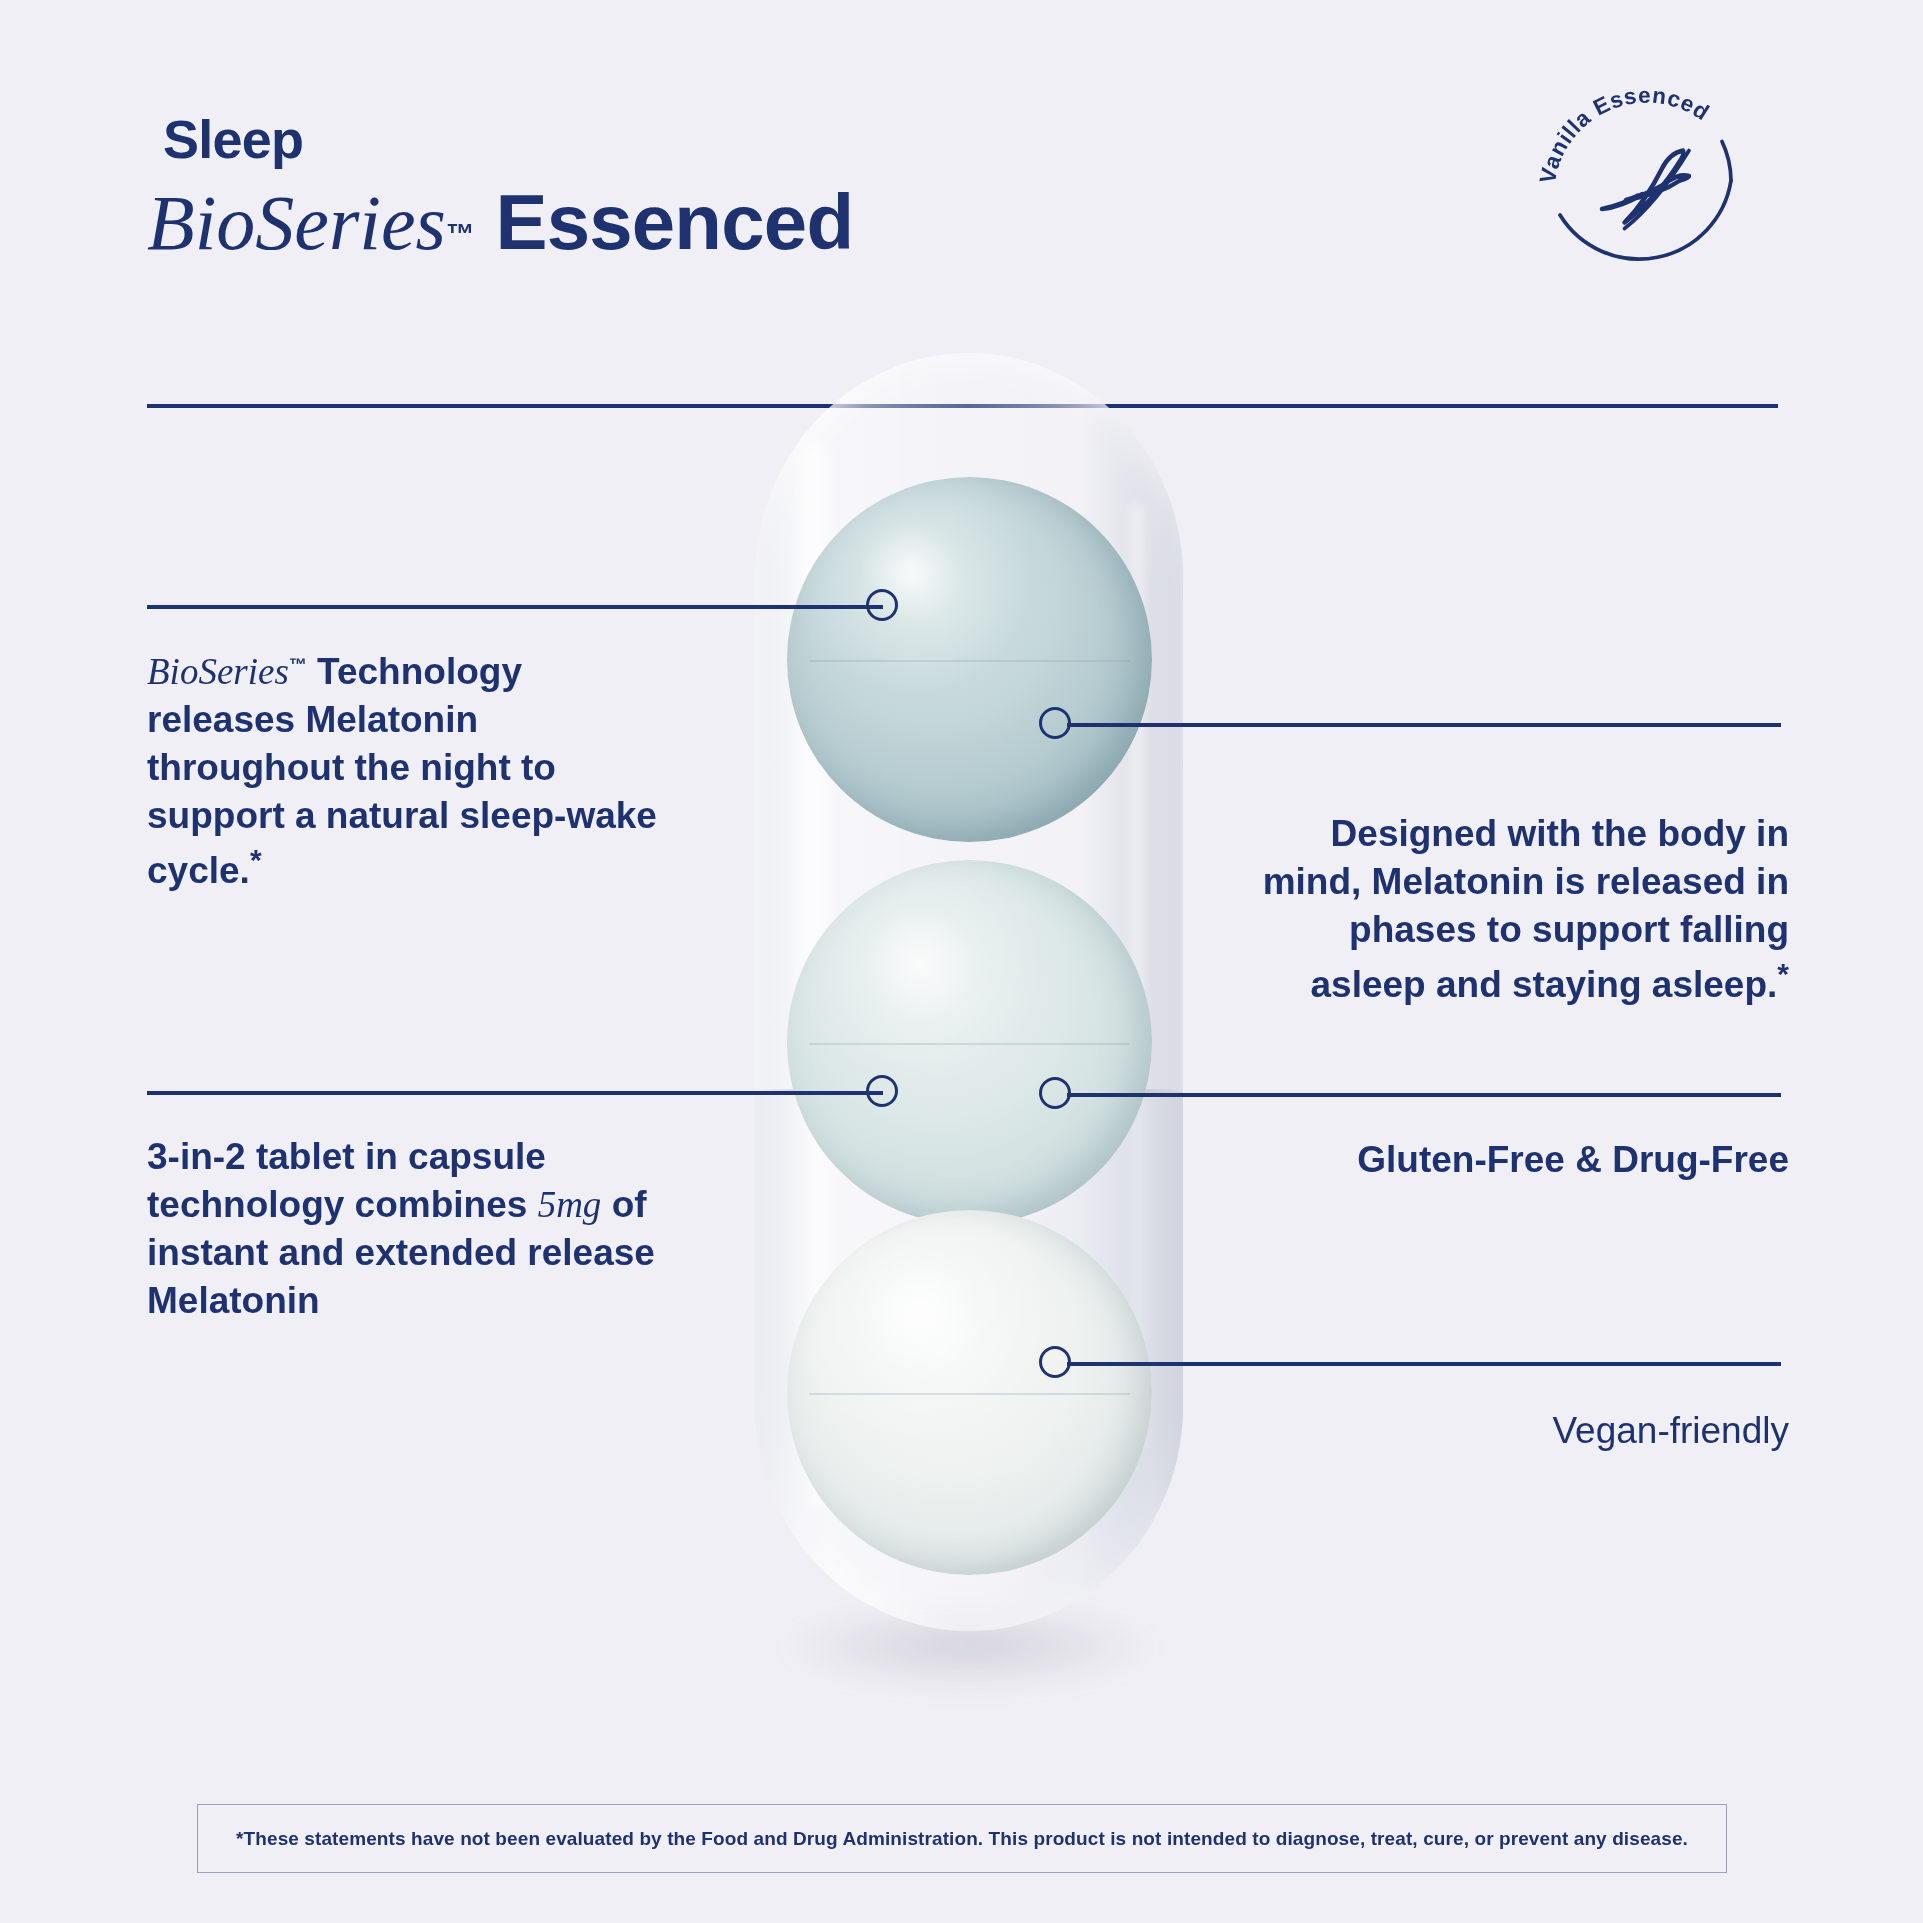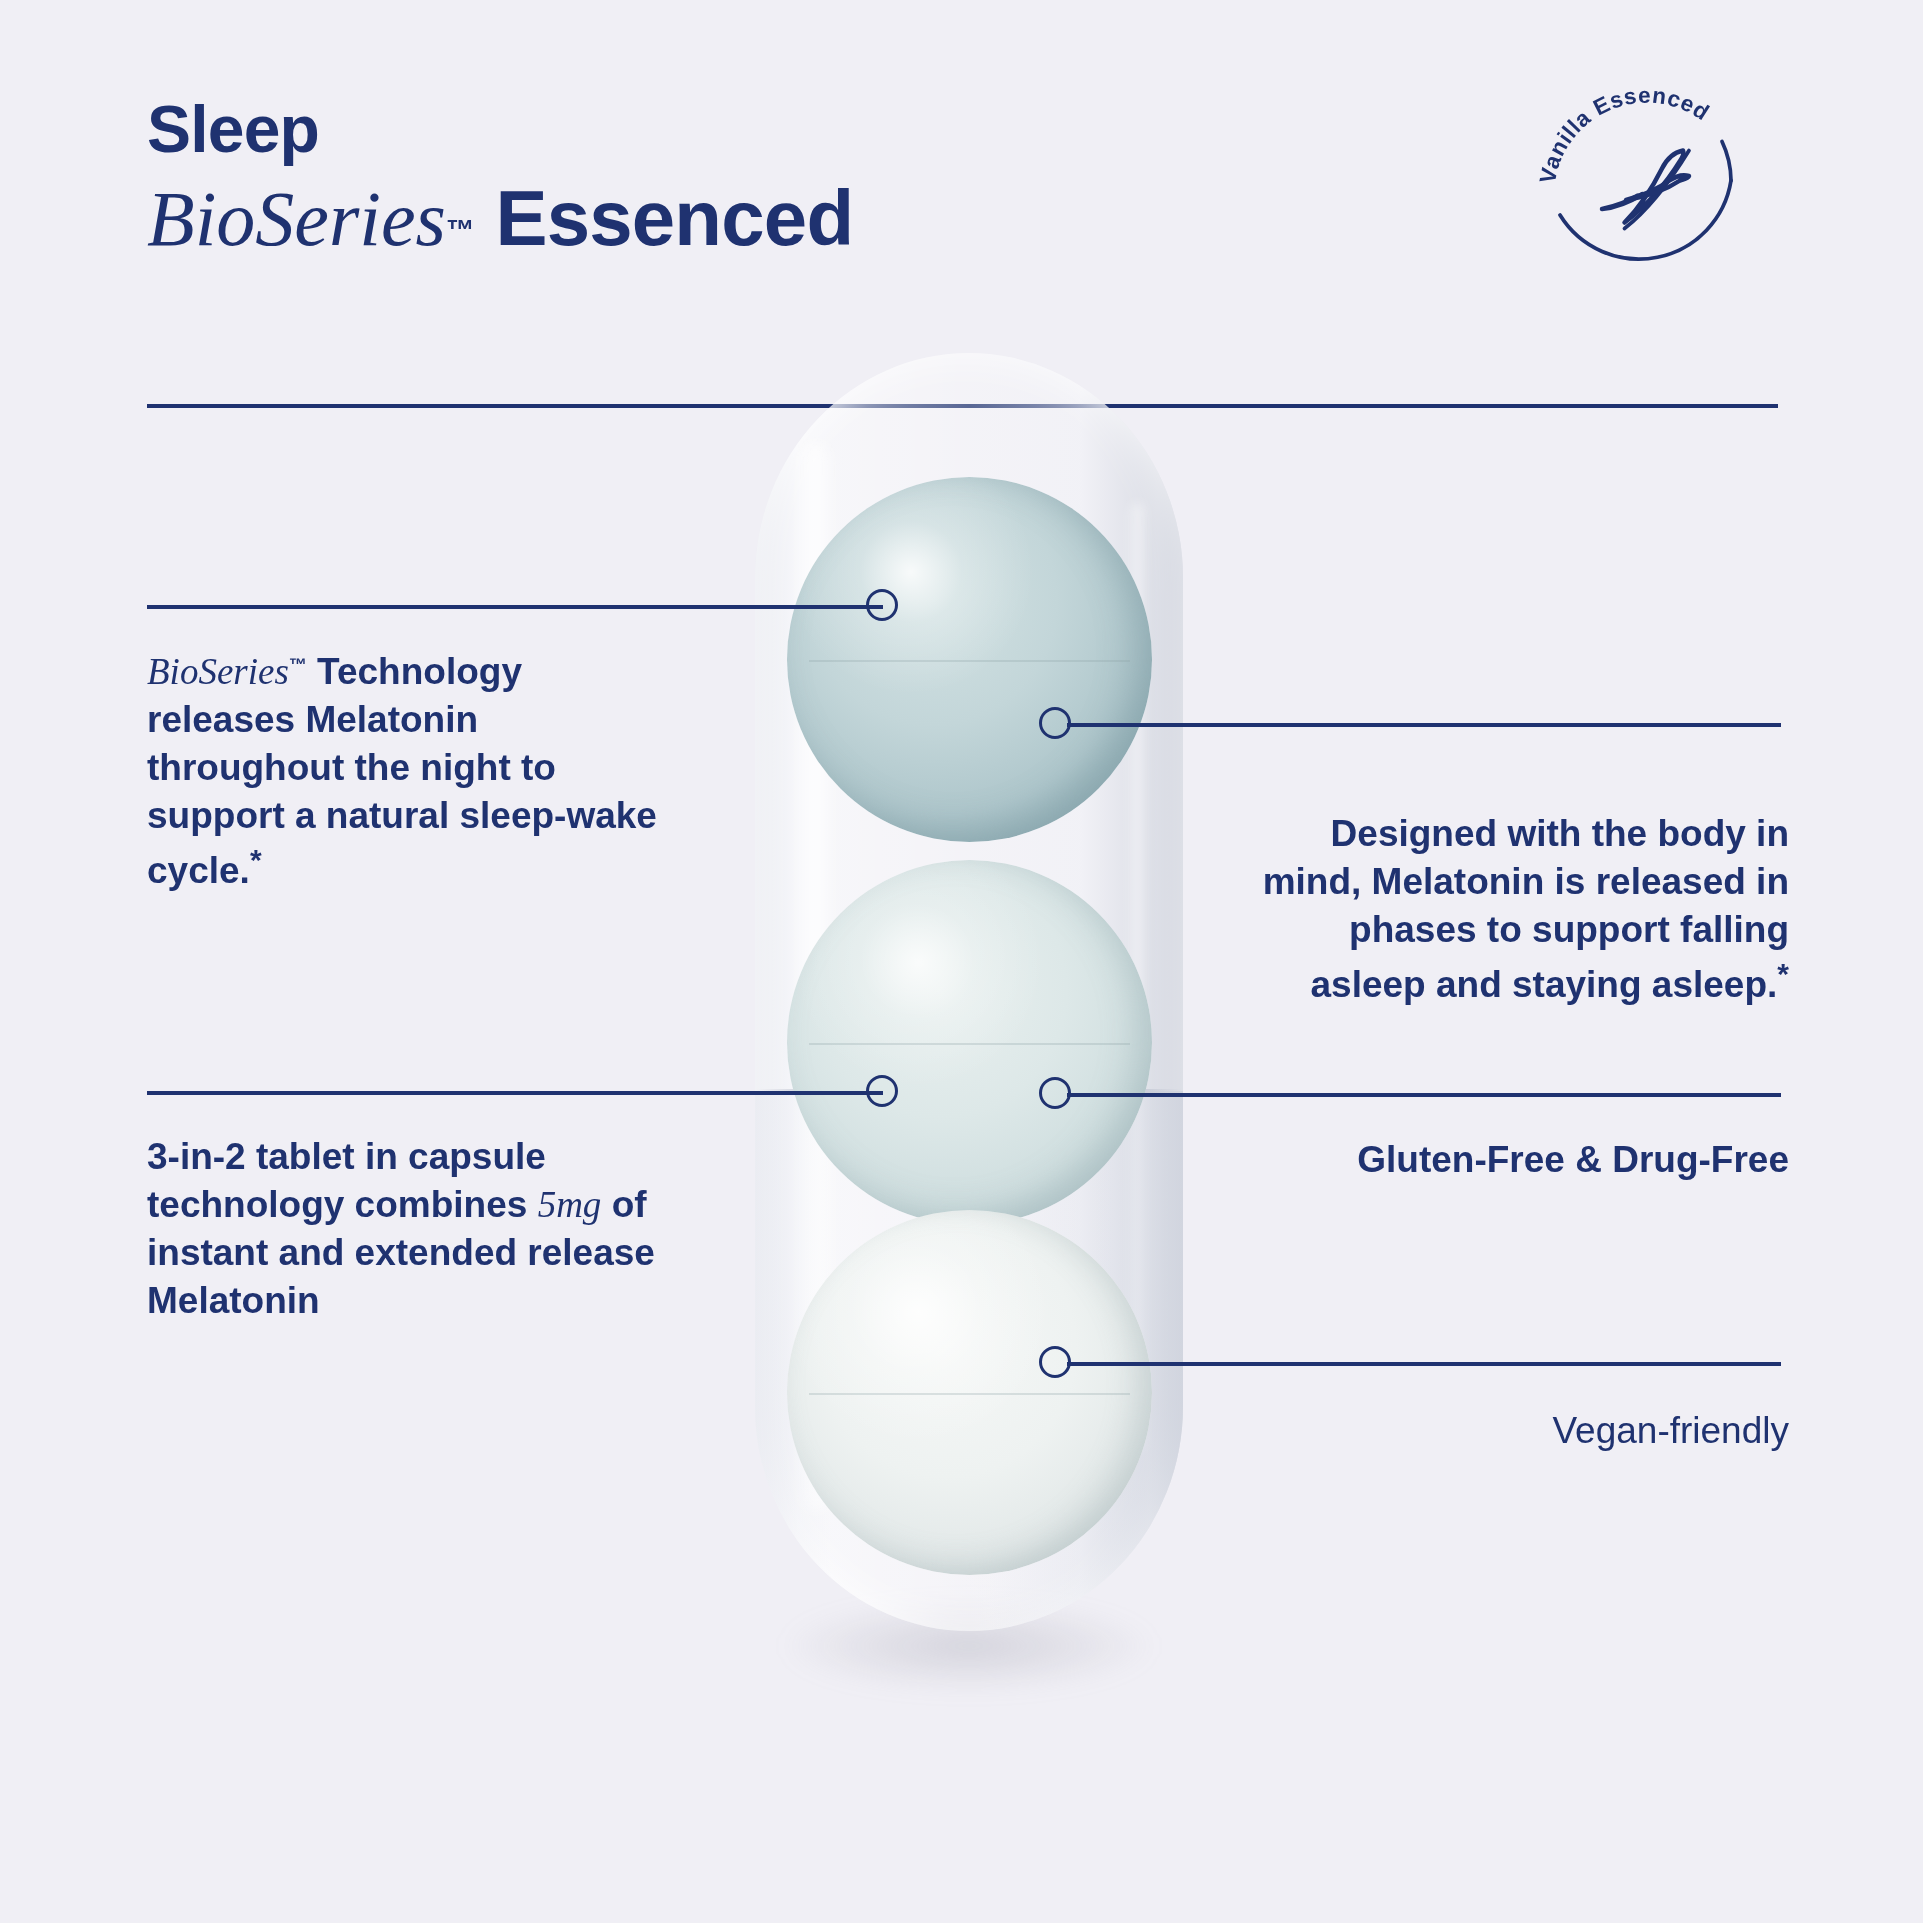--- a/index.html
+++ b/index.html
@@ -19,26 +19,26 @@
   .page, .page * { box-sizing: border-box; }
 
   
   .title-block {
     position: absolute;
     left: 147px;
     top: 96px;
     width: 1052px;
   }
   .title-line1 {
-    font-size: 66px;
+    font-size: 54px;
     font-weight: bold;
     color: #1f3270;
     letter-spacing: -0.8px;
     line-height: 1.0;
-    margin: 0;
+    margin: 16px;
   }
   .title-line2 {
     margin: 16.5px 0 0 0;
     line-height: 1.0;
     white-space: nowrap;
   }
   .brand-italic {
     font-family: "Liberation Serif", serif;
     font-style: italic;
     font-size: 78px;
@@ -323,15 +323,18 @@
   <div class="callout-text ct-right" style="top:1136px;">
     <span>Gluten-Free &amp; Drug-Free</span>
   </div>
 
   <div class="ring" style="left:1039px; top:1362px; margin-top:-16px;"></div>
   <div class="callout-line" style="left:1067px; top:1362px; width:714px;"></div>
   <div class="callout-text ct-right ct-regular" style="top:1407px;">
     <span>Vegan-friendly</span>
   </div>
 
+  <div class="footer-box">
+    <div class="footer-text">*These statements have not been evaluated by the Food and Drug Administration. This product is not intended to diagnose, treat, cure, or prevent any disease.</div>
+  </div>
 
 </div>
 
 
 </body></html>

